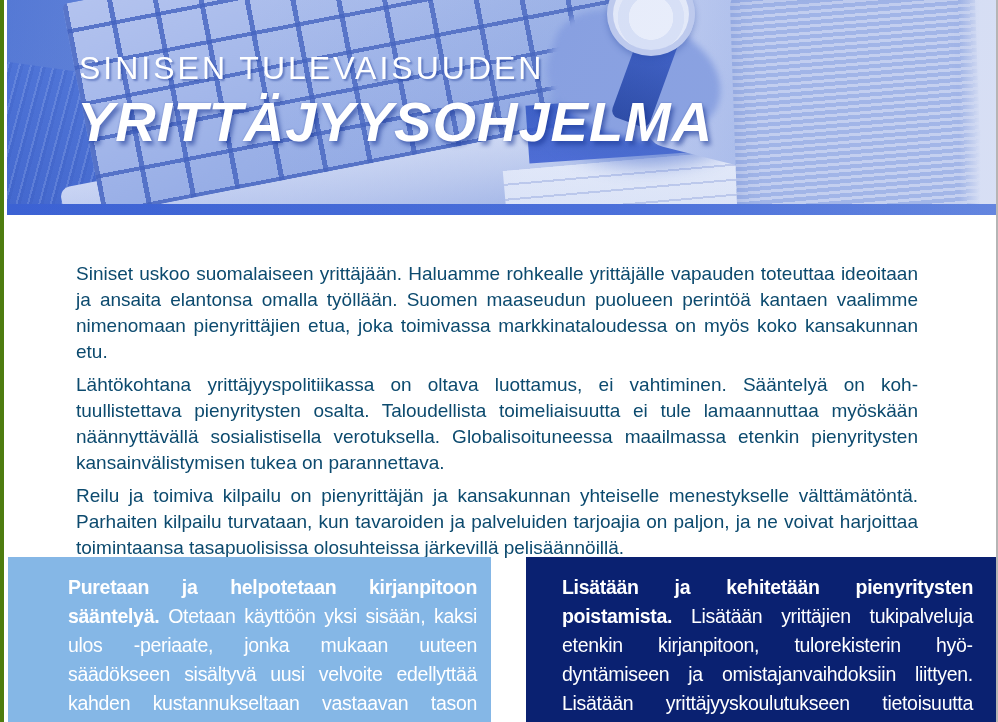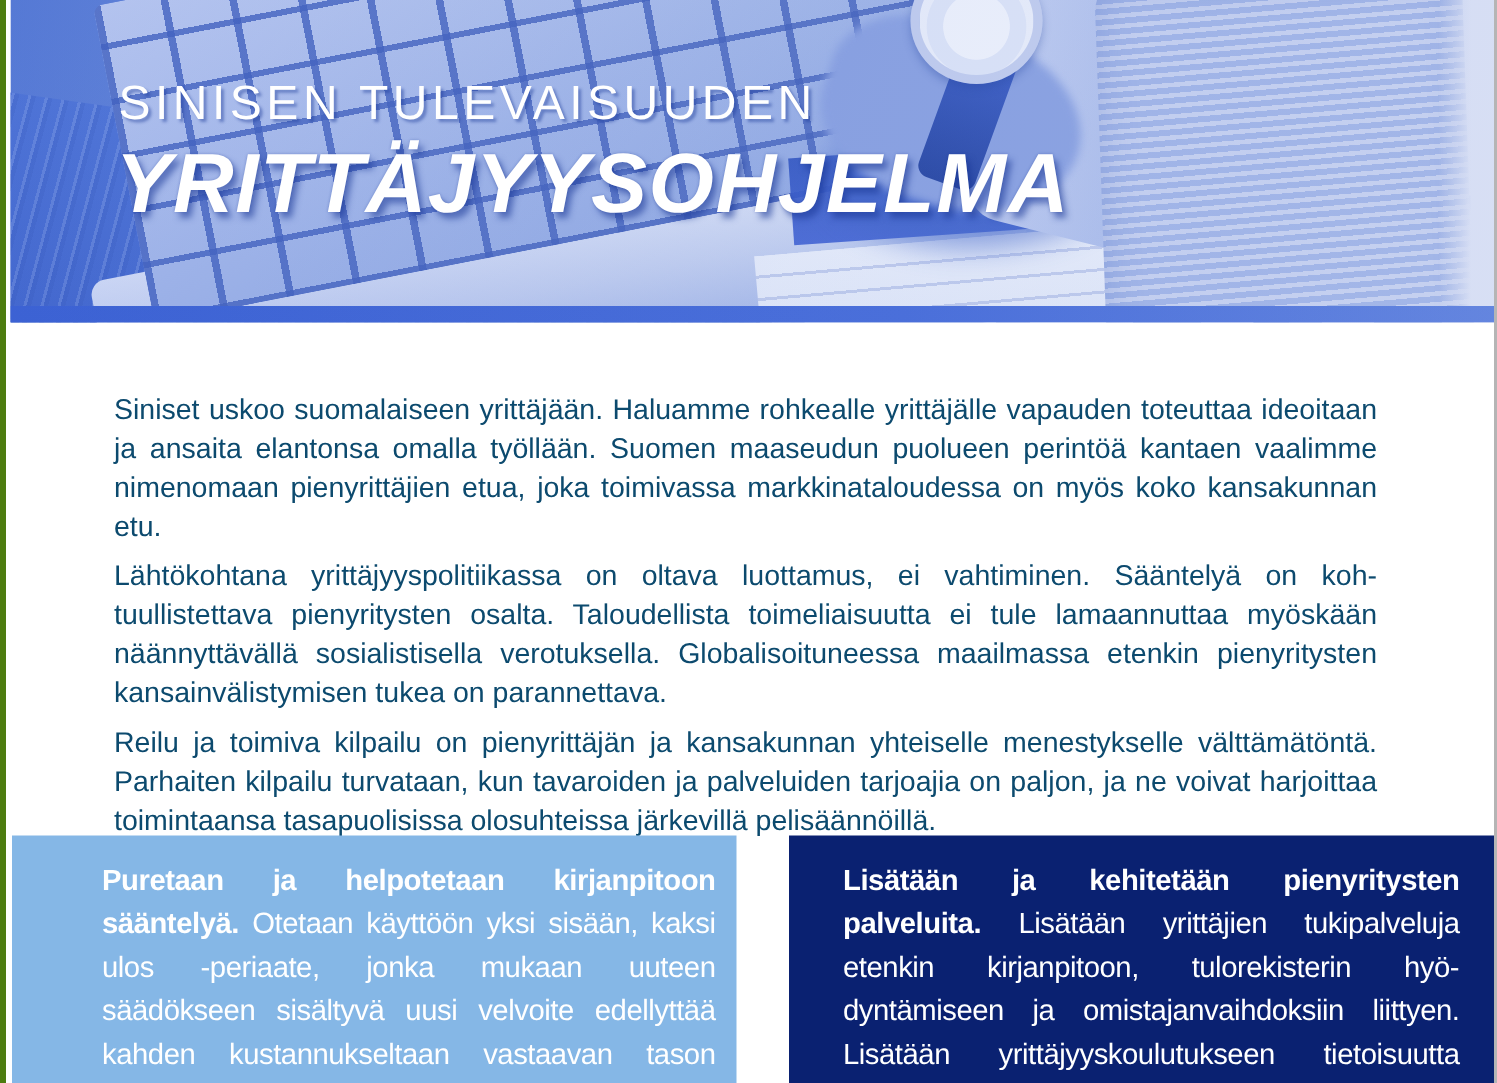--- a/index.html
+++ b/index.html
@@ -98,17 +98,17 @@
     <p>Siniset uskoo suomalaiseen yrittäjään. Haluamme rohkealle yrittäjälle vapauden toteuttaa ideoitaan ja ansaita elantonsa omalla työllään. Suomen maaseudun puolueen perintöä kan­taen vaalimme nimenomaan pienyrittäjien etua, joka toimivassa markkinataloudessa on myös koko kansakunnan etu.</p>
     <p>Lähtökohtana yrittäjyyspolitiikassa on oltava luottamus, ei vahtiminen. Sääntelyä on koh­tuullistettava pienyritysten osalta. Taloudellista toimeliaisuutta ei tule lamaannuttaa myös­kään näännyttävällä sosialistisella verotuksella. Globalisoituneessa maailmassa etenkin pienyritysten kansainvälistymisen tukea on parannettava.</p>
     <p>Reilu ja toimiva kilpailu on pienyrittäjän ja kansakunnan yhteiselle menestykselle välttämä­töntä. Parhaiten kilpailu turvataan, kun tavaroiden ja palveluiden tarjoajia on paljon, ja ne voivat harjoittaa toimintaansa tasapuolisissa olosuhteissa järkevillä pelisäännöillä.</p>
   </div>
 
   <div class="cards">
     <section class="card card-light" style="background: rgb(133, 183, 230);">
       <p><span class="card-lead">Puretaan ja helpotetaan kirjanpitoon sääntelyä.</span> <span>Otetaan käyttöön yksi sisään, kaksi ulos -periaate, jonka mukaan uu­teen säädökseen sisältyvä uusi velvoite edellyttää kahden kustannukseltaan vas­taavan tason velvoitteen poistamista</span></p>
     </section>
     <section class="card card-dark" style="background: rgb(10, 33, 113);">
-      <p><span class="card-lead">Lisätään ja kehitetään pienyritysten palveluita.</span> <span>Lisätään yrittäjien tukipalvelu­ja etenkin kirjanpitoon, tulorekisterin hyö­dyntämiseen ja omistajanvaihdoksiin liit­tyen. Lisätään yrittäjyyskoulutukseen tie­toisuutta terveyden, työstä palautumisen</span></p>
+      <p><span class="card-lead">Lisätään ja kehitetään pienyritysten poistamista.</span> <span>Lisätään yrittäjien tukipalvelu­ja etenkin kirjanpitoon, tulorekisterin hyö­dyntämiseen ja omistajanvaihdoksiin liit­tyen. Lisätään yrittäjyyskoulutukseen tie­toisuutta terveyden, työstä palautumisen</span></p>
     </section>
   </div>
 
 </div>
 
 </body></html>

